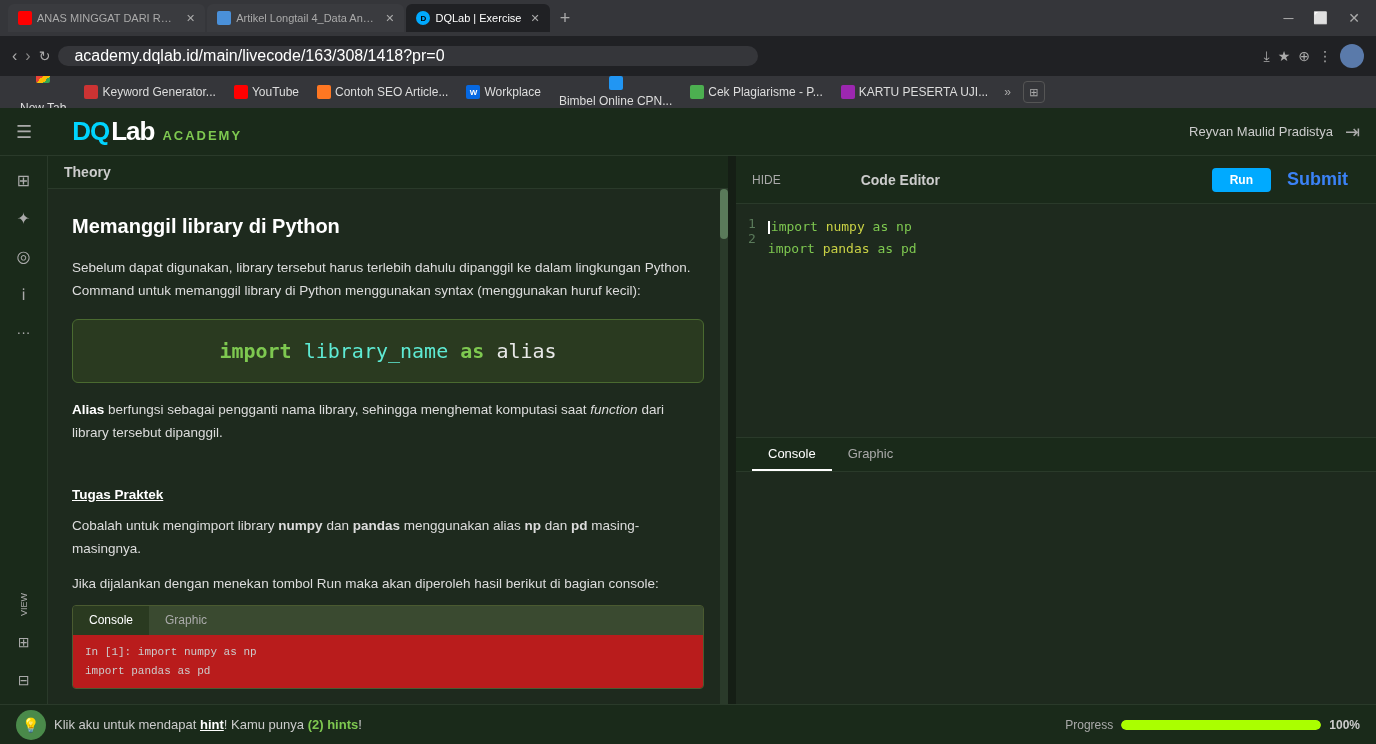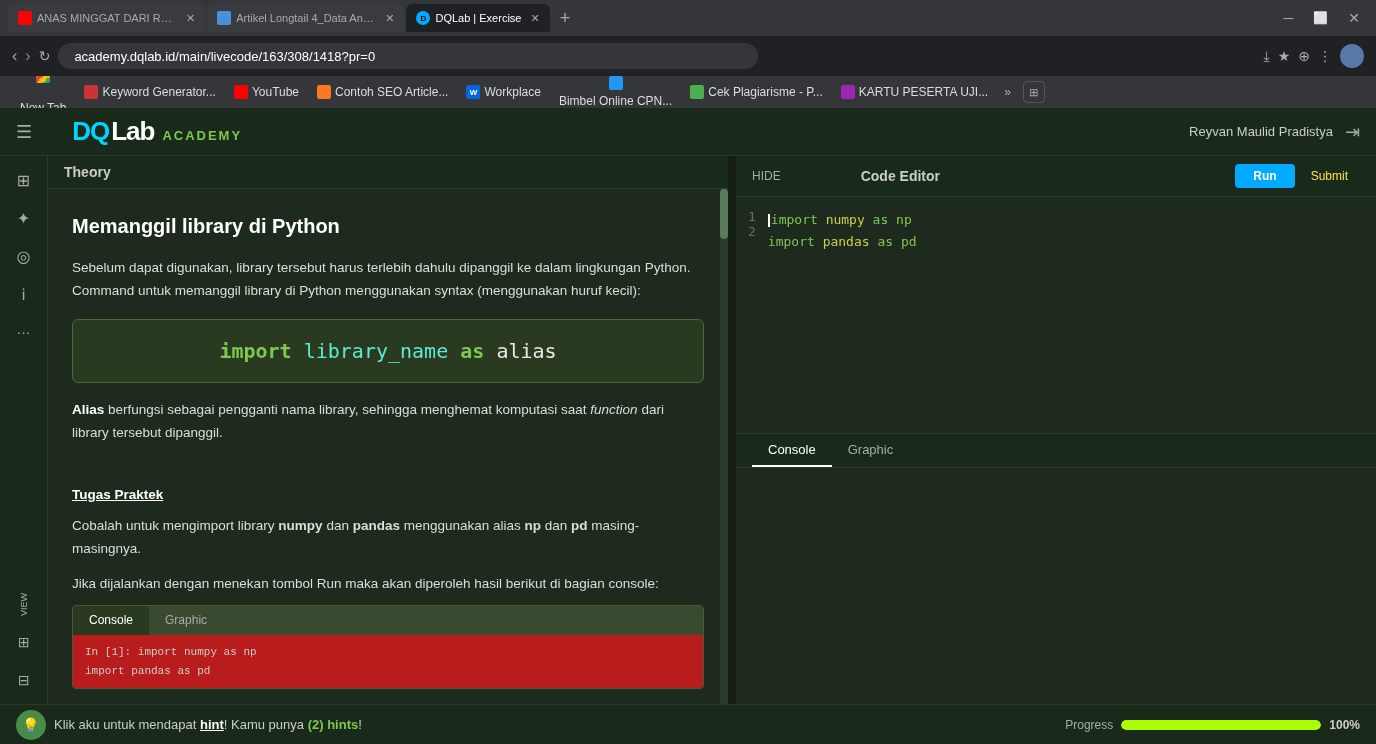--- a/index.html
+++ b/index.html
@@ -31,21 +31,21 @@
       <button style="background:none;border:none;color:#aaa;font-size:14px;cursor:pointer;padding:2px 8px;">─</button>
       <button style="background:none;border:none;color:#aaa;font-size:12px;cursor:pointer;padding:2px 8px;">⬜</button>
       <button style="background:none;border:none;color:#aaa;font-size:14px;cursor:pointer;padding:2px 8px;">✕</button>
     </div>
   </div>
 
   <div style="display:flex;align-items:center;height:40px;padding:4px 12px;gap:8px;background:#202124;">
     <button style="background:none;border:none;color:#aaa;font-size:16px;cursor:pointer;">‹</button>
     <button style="background:none;border:none;color:#888;font-size:16px;cursor:pointer;">›</button>
     <button style="background:none;border:none;color:#aaa;font-size:14px;cursor:pointer;">↻</button>
-    <input style="flex: 1 1 0%; background: rgb(53, 54, 58); border: none; border-radius: 20px; height: 26px; padding: 0px 16px; color: rgb(255, 255, 255); font-size: 13px; max-width: 700px;" value="academy.dqlab.id/main/livecode/163/308/1418?pr=0">
+    <input style="flex: 1 1 0%; background: rgb(53, 54, 58); border: none; border-radius: 20px; height: 20px; padding: 0px 16px; color: rgb(255, 255, 255); font-size: 16px; max-width: 700px;" value="academy.dqlab.id/main/livecode/163/308/1418?pr=0">
     <div style="margin-left:auto;display:flex;gap:8px;">
       <button style="background:none;border:none;color:#aaa;font-size:14px;cursor:pointer;">⤓</button>
       <button style="background:none;border:none;color:#aaa;font-size:14px;cursor:pointer;">★</button>
       <button style="background:none;border:none;color:#aaa;font-size:14px;cursor:pointer;">⊕</button>
       <button style="background:none;border:none;color:#aaa;font-size:14px;cursor:pointer;">⋮</button>
       <div style="width:24px;height:24px;background:#5a7aaa;border-radius:50%;display:flex;align-items:center;justify-content:center;font-size:10px;cursor:pointer;"></div>
     </div>
   </div>
 
   <div style="display:flex;align-items:center;height:32px;padding:0 12px;gap:2px;background:#35363a;overflow:hidden;">
@@ -161,21 +161,21 @@
 
     <div style="width:8px;background:#151e15;cursor:col-resize;flex-shrink:0;"></div>
 
     <div style="flex:1;display:flex;flex-direction:column;background:#1e2a1e;">
 
       <div style="display:flex;align-items:center;padding:8px 16px;background:#1a2a1a;border-bottom:1px solid #2a3a2a;">
         <span style="color:#aaa;font-size:12px;cursor:pointer;">HIDE</span>
         <span style="font-size:14px;color:#ccc;font-weight:bold;margin-left:80px;">Code Editor</span>
         <div style="margin-left:auto;display:flex;align-items:center;gap:4px;">
           <button style="background:#00aaff;border:none;color:#fff;padding:5px 18px;border-radius:4px;font-size:12px;font-weight:bold;cursor:pointer;">Run</button>
-          <button style="background:none;border:none;color:#fde047;padding:5px 12px;font-size:12px;cursor:pointer;">Submit</button>
+          <button style="background:none;border:none;color:#3b82f6;padding:5px 12px;font-size:18px;cursor:pointer;font-weight:bold;">Submit</button>
         </div>
       </div>
 
       <div style="flex:1;background:#1e2a1e;padding:12px;font-family:monospace;font-size:13px;display:flex;overflow:hidden;">
         <div style="color:#5a7a5a;margin-right:12px;user-select:none;">
           <div>1</div>
           <div>2</div>
         </div>
         <div style="flex:1;">
           <div style="line-height:1.7;">

